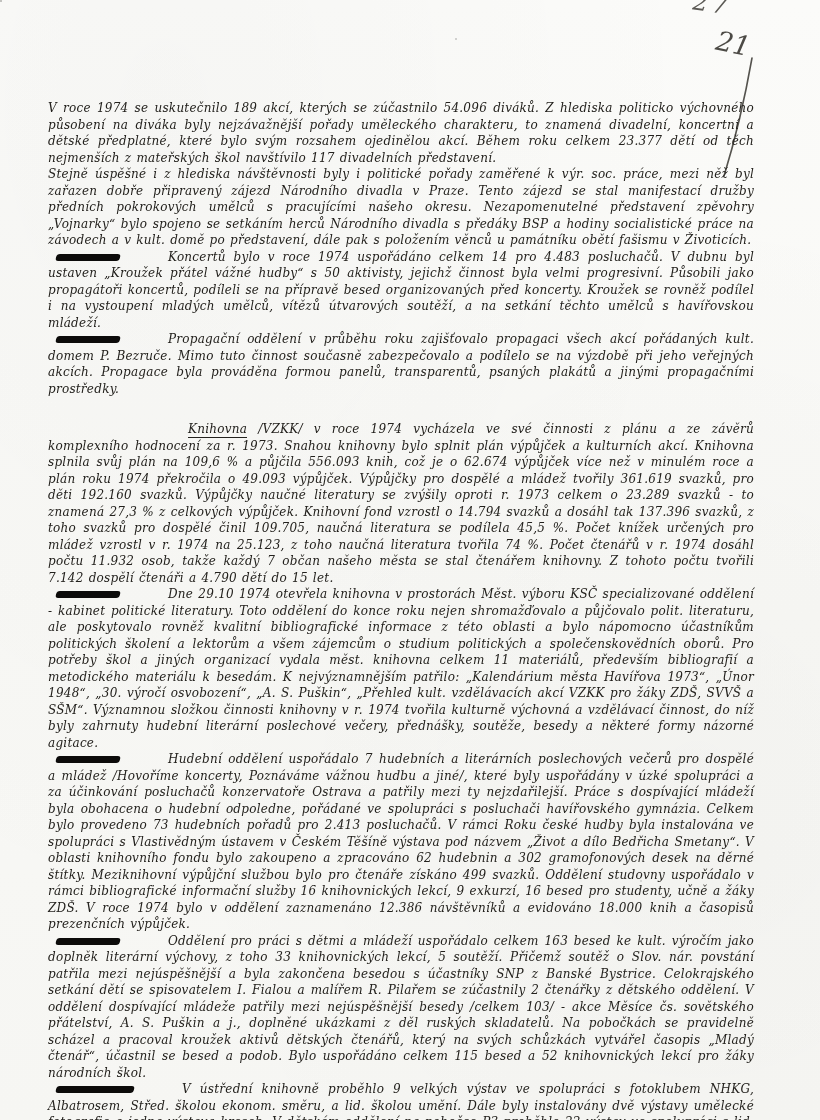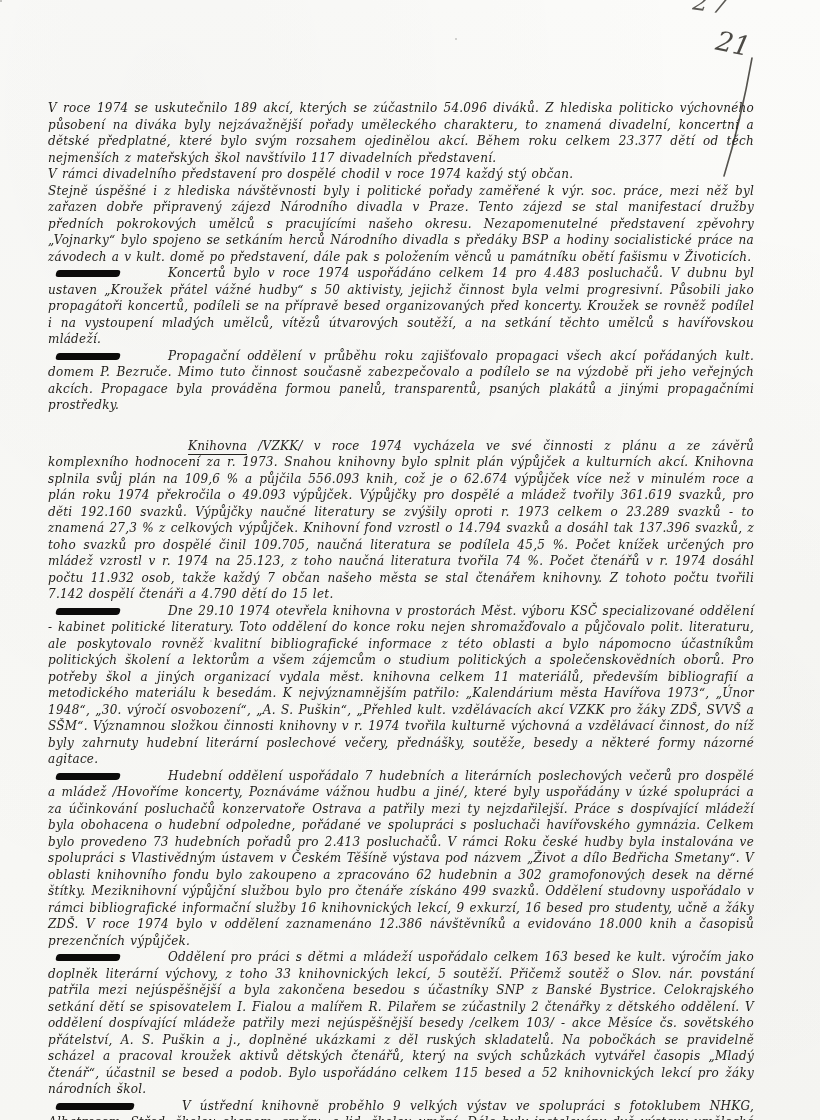--- a/index.html
+++ b/index.html
@@ -84,23 +84,20 @@
   <svg class="corner-slash" width="40" height="130" viewBox="0 0 40 130">
     <path d="M34 6 C28 40, 18 85, 6 124" stroke="#55534e" stroke-width="1.6" fill="none" stroke-linecap="round"></path>
   </svg>
 
   <div class="content">
 
     <p class="para">
       <span>V roce 1974 se uskutečnilo 189 akcí, kterých se zúčastnilo 54.096 diváků. Z hlediska politicko výchovného působení na diváka byly nejzávažnější pořady uměleckého charakteru, to znamená divadelní, koncertní a dětské předplatné, které bylo svým rozsahem ojedinělou akcí. Během roku celkem 23.377 dětí od těch nejmenších z mateřských škol navštívilo 117 divadelních představení.</span>
     </p>
 
-    <p class="para">
-      <span>V rámci divadelního představení pro dospělé chodil v roce 1974 každý stý občan.</span>
-    </p>
 
     <p class="para">
       <span>Stejně úspěšné i z hlediska návštěvnosti byly i politické pořady zaměřené k výr. soc. práce, mezi něž byl zařazen dobře připravený zájezd Národního divadla v Praze. Tento zájezd se stal manifestací družby předních pokrokových umělců s pracujícími našeho okresu. Nezapomenutelné představení zpěvohry „Vojnarky“ bylo spojeno se setkáním herců Národního divadla s předáky BSP a hodiny socialistické práce na závodech a v kult. domě po představení, dále pak s položením věnců u památníku obětí fašismu v Životicích.</span>
     </p>
 
     <p class="para">
       <span class="redact"></span><span>Koncertů bylo v roce 1974 uspořádáno celkem 14 pro 4.483 posluchačů. V dubnu byl ustaven „Kroužek přátel vážné hudby“ s 50 aktivisty, jejichž činnost byla velmi progresivní. Působili jako propagátoři koncertů, podíleli se na přípravě besed organizovaných před koncerty. Kroužek se rovněž podílel i na vystoupení mladých umělců, vítězů útvarových soutěží, a na setkání těchto umělců s havířovskou mládeží.</span>
     </p>
 
     <p class="para">

